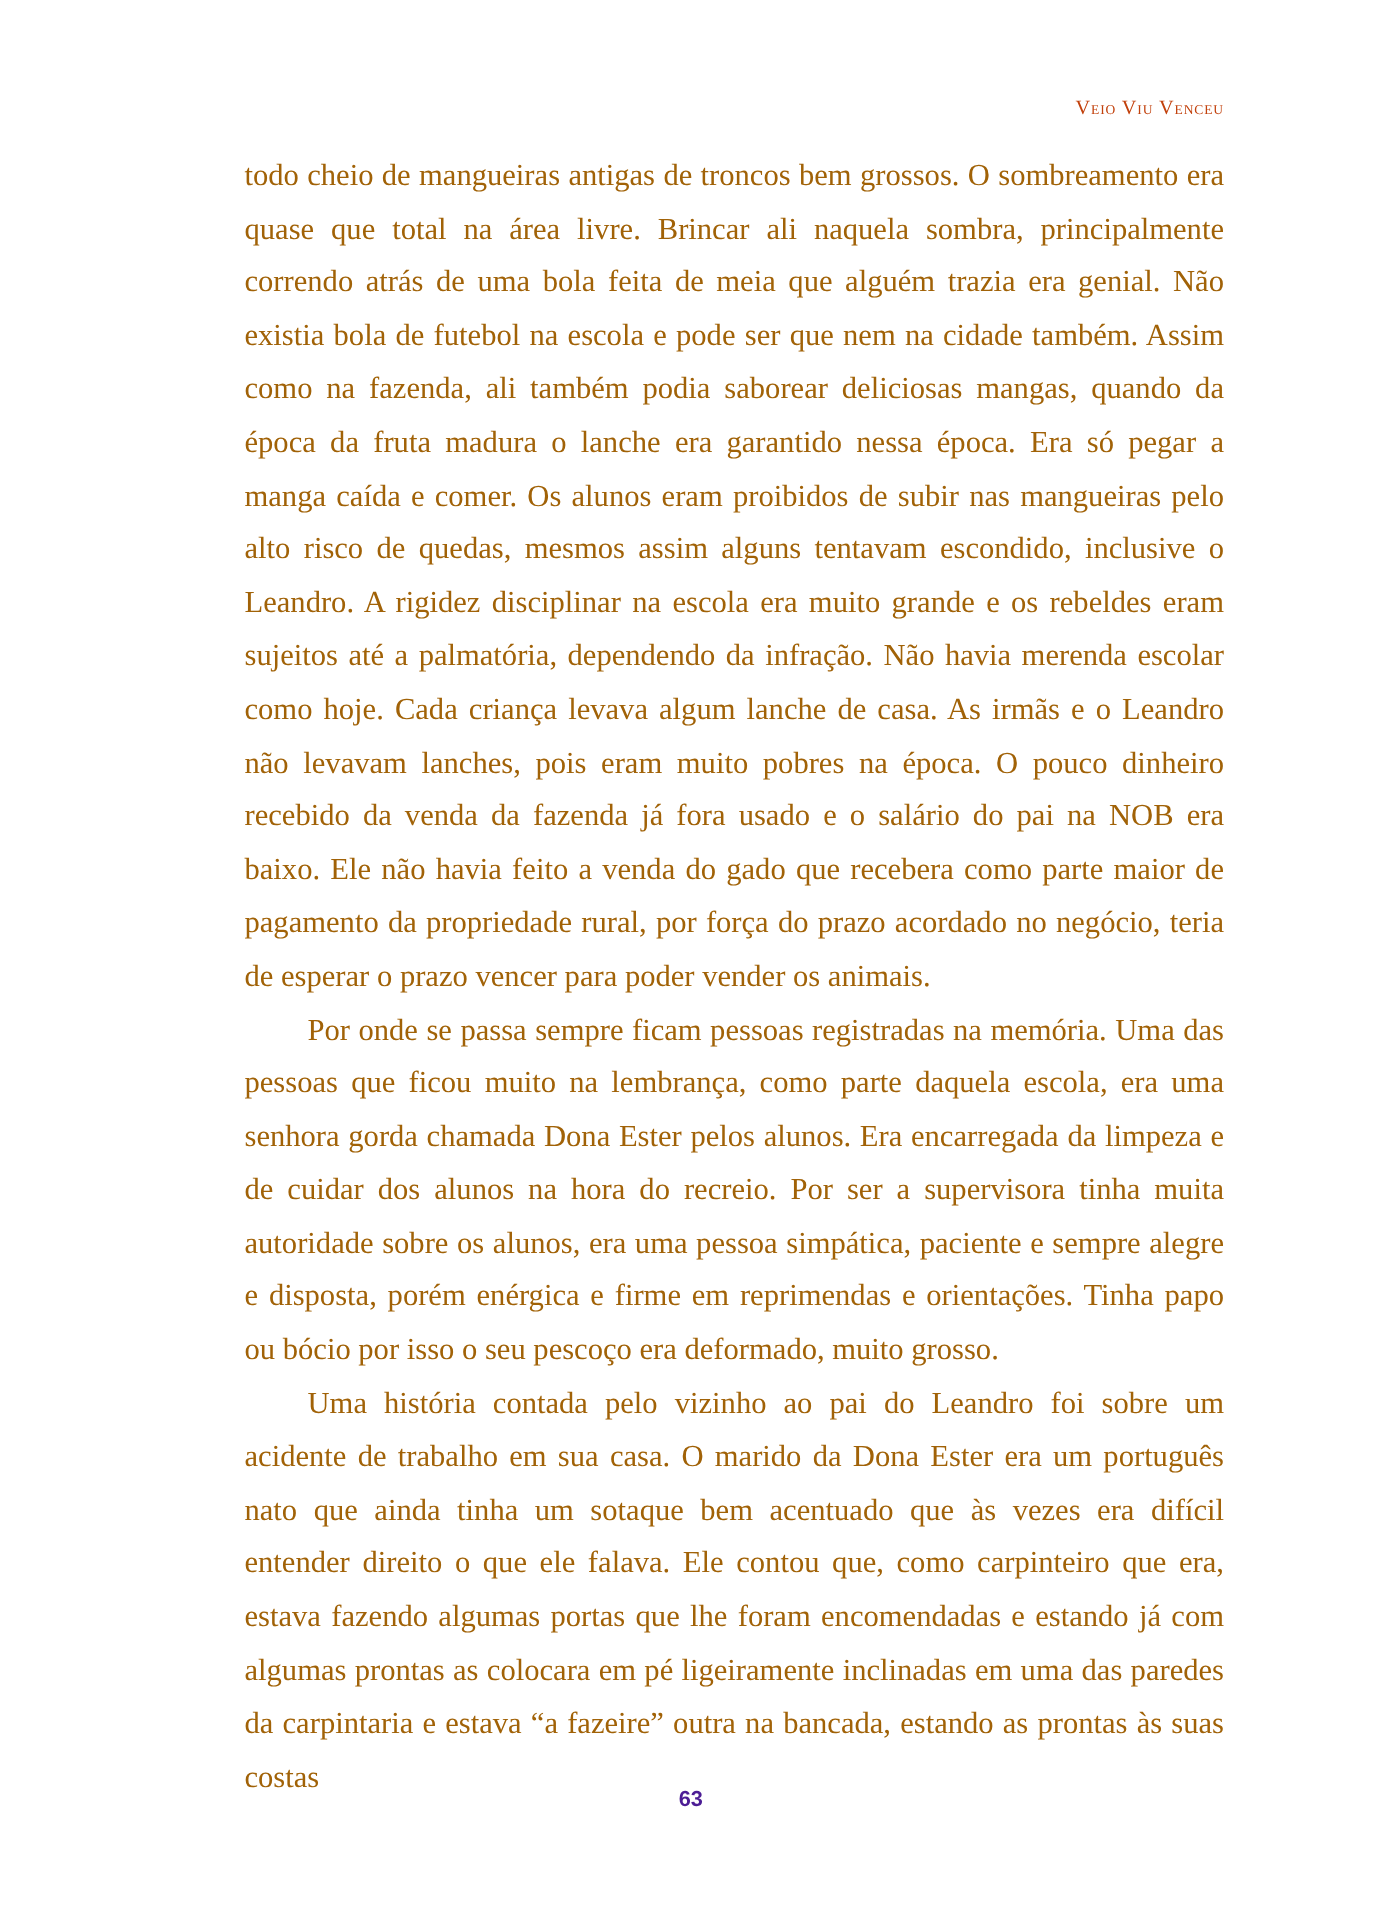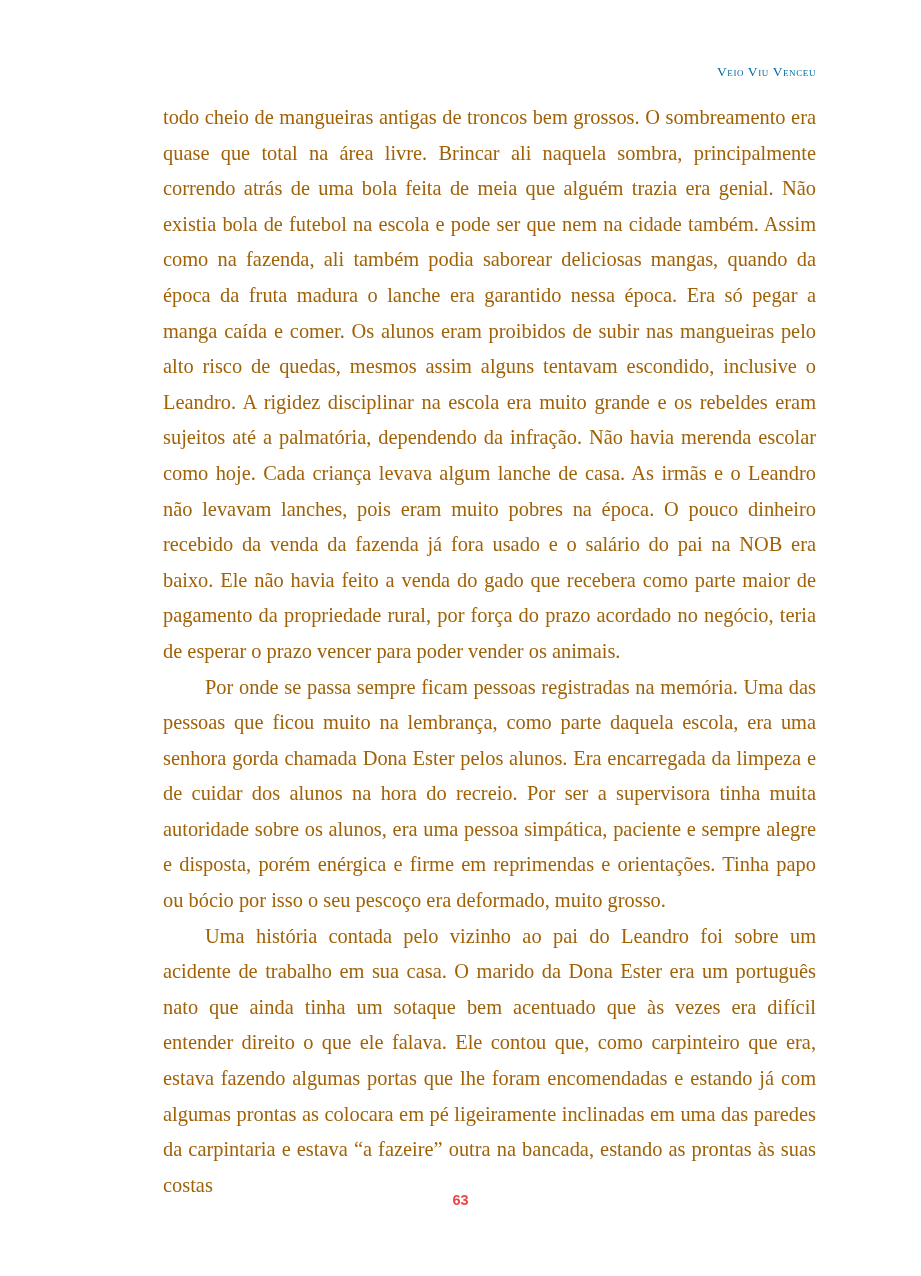--- a/index.html
+++ b/index.html
@@ -24,21 +24,21 @@
     box-sizing: border-box;
   }
   .running-head {
     position: absolute;
     right: 105px;
     top: 64px;
     font-family: "Liberation Serif", "DejaVu Serif", serif;
     font-variant: small-caps;
     font-size: 13.5px;
     letter-spacing: 0.6px;
-    color: #0369a1;
+    color: #c2410c;
     white-space: nowrap;
   }
   .text-block {
     position: absolute;
     left: 163px;
     top: 100px;
     width: 653px;
   }
   .text-block p {
     margin: 0;
@@ -54,21 +54,21 @@
   }
   .folio {
     position: absolute;
     left: 0;
     top: 1192px;
     width: 921px;
     text-align: center;
     font-family: "Liberation Sans", sans-serif;
     font-weight: bold;
     font-size: 14.5px;
-    color: #ef4444;
+    color: #4c1d95;
   }
 </style>
 </head>
 <body>
 
 <div class="page">
 
   <div class="running-head">Veio Viu Venceu</div>
 
   <div class="text-block">

